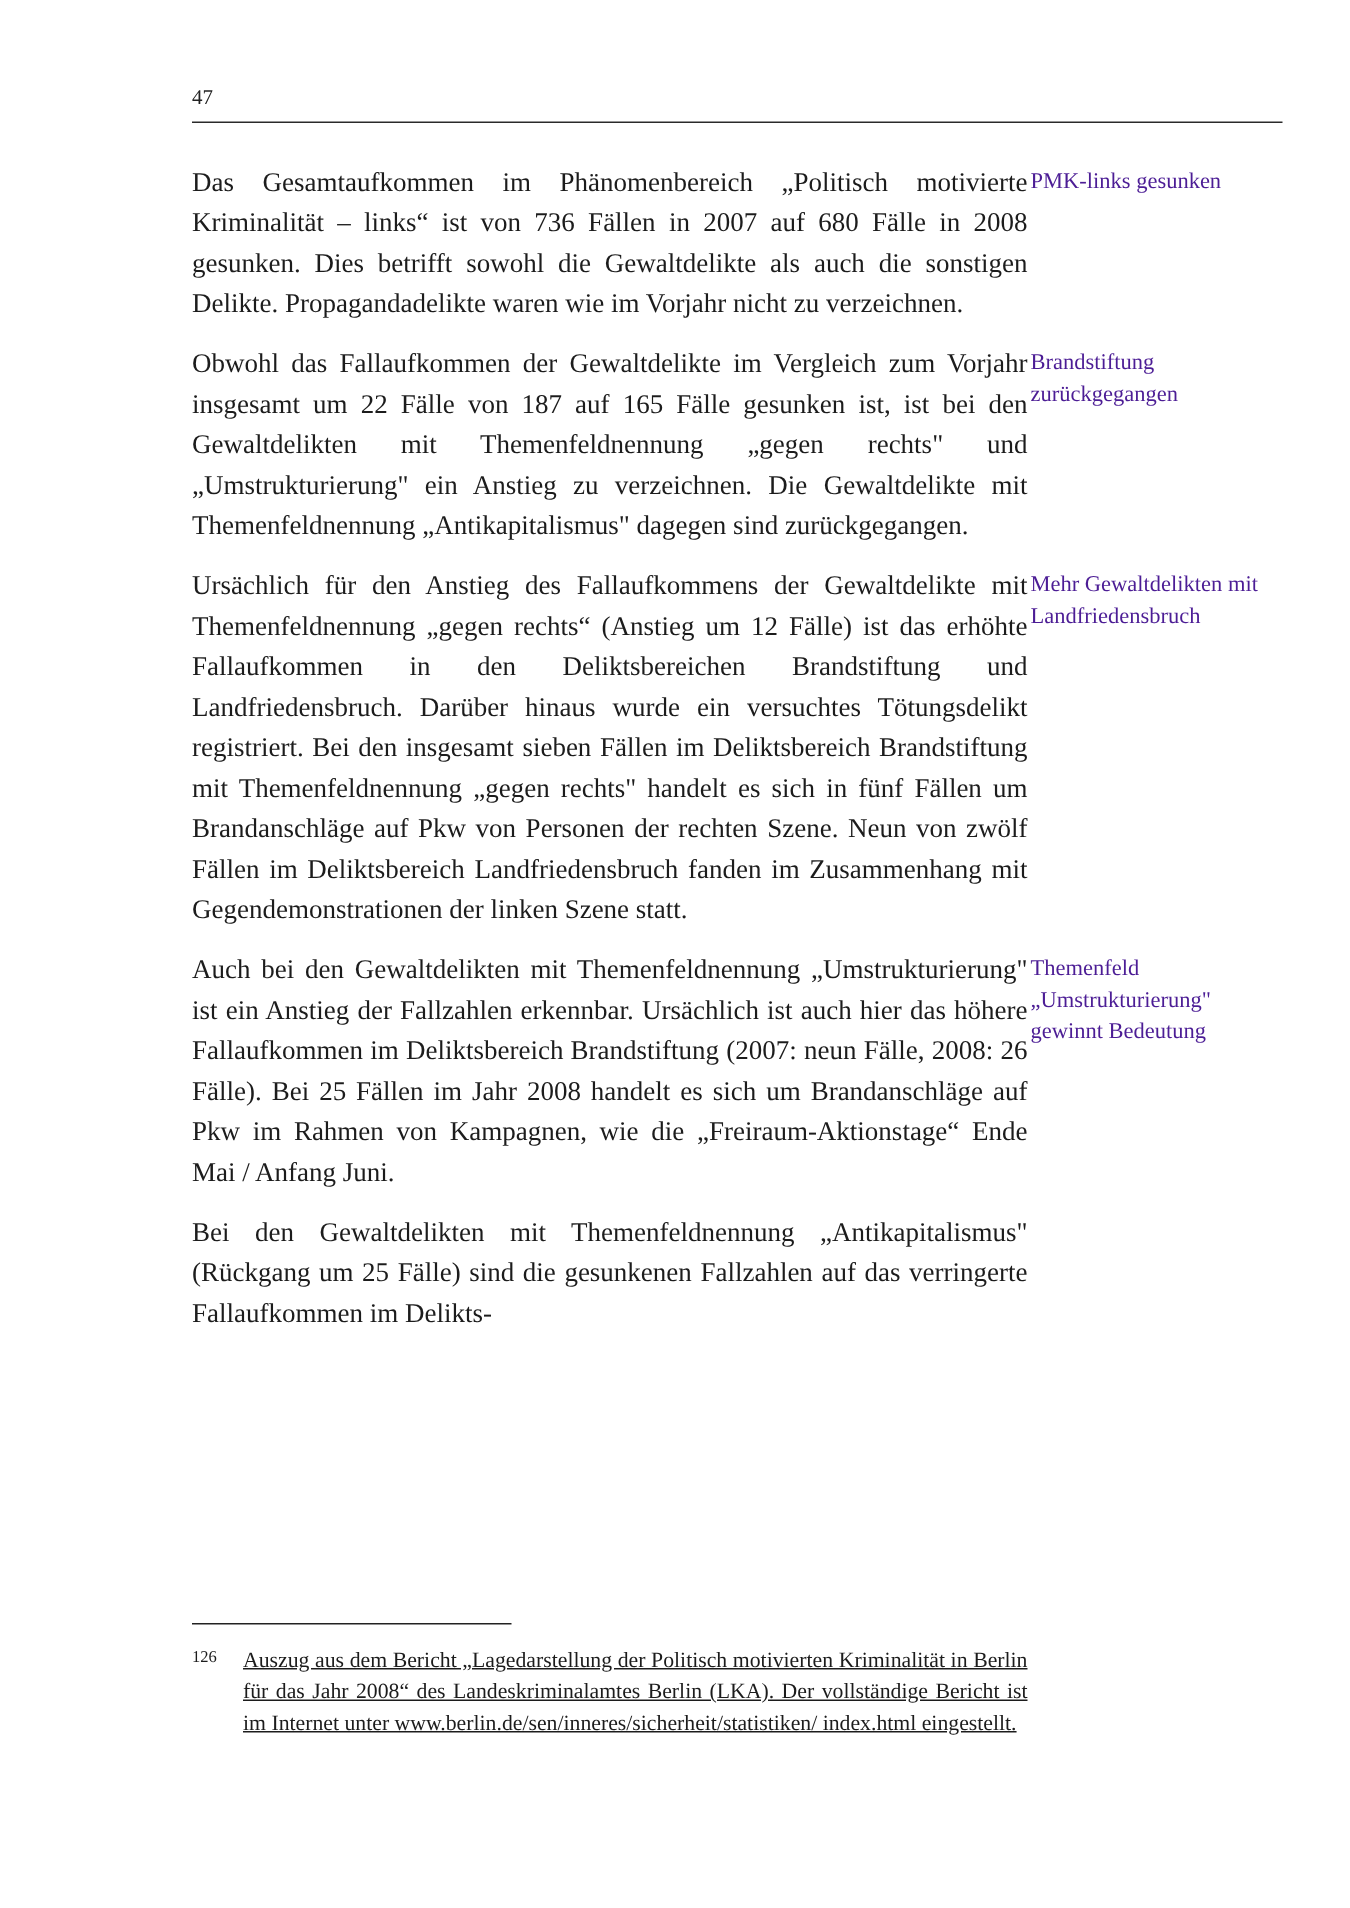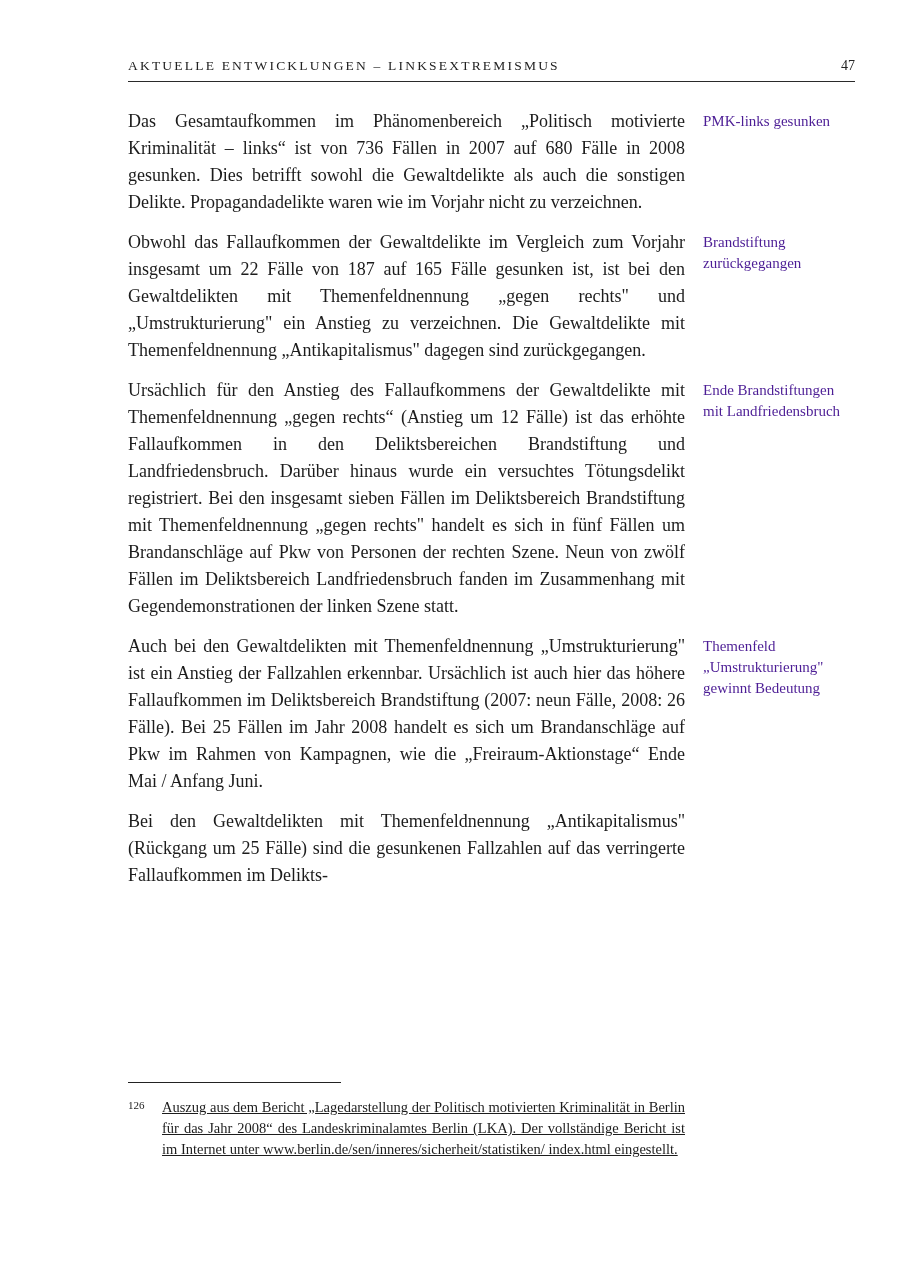--- a/index.html
+++ b/index.html
@@ -47,21 +47,21 @@
   .section-heading sup {
     font-size: 12px;
     font-style: normal;
     font-weight: bold;
     margin-left: 1px;
   }
   
   .para-row {
     display: grid;
     grid-template-columns: 557px 152px;
-    column-gap: 18px;
+    column-gap: 2px;
     margin-bottom: 13px;
   }
   .para {
     margin: 0;
     font-size: 18px;
     line-height: 27px;
     text-align: justify;
     text-justify: inter-word;
     color: #1c1c1c;
   }
@@ -103,40 +103,39 @@
     color: #1c1c1c;
     text-decoration: underline;
   }
 </style>
 </head>
 <body>
 
 <div class="page">
 
   <header class="page-header">
-    <span class="running-title">AKTUELLE ENTWICKLUNGEN – LINKSEXTREMISMUS</span>
     <span class="page-number">47</span>
   </header>
 
 
   <main>
 
     <div class="para-row">
       <p class="para">Das Gesamtaufkommen im Phänomenbereich „Politisch motivierte Kriminalität – links“ ist von 736 Fällen in 2007 auf 680 Fälle in 2008 gesunken. Dies betrifft sowohl die Gewaltdelikte als auch die sonstigen Delikte. Propagandadelikte waren wie im Vorjahr nicht zu verzeichnen.</p>
       <aside class="margin-note">PMK-links gesunken</aside>
     </div>
 
     <div class="para-row">
       <p class="para">Obwohl das Fallaufkommen der Gewaltdelikte im Vergleich zum Vorjahr insgesamt um 22 Fälle von 187 auf 165 Fälle gesunken ist, ist bei den Gewaltdelikten mit Themenfeldnennung „gegen rechts" und „Umstrukturierung" ein Anstieg zu verzeichnen. Die Gewaltdelikte mit Themenfeldnennung „Antikapitalismus" dagegen sind zurückgegangen.</p>
       <aside class="margin-note">Brandstiftung zurückgegangen</aside>
     </div>
 
     <div class="para-row">
       <p class="para">Ursächlich für den Anstieg des Fallaufkommens der Gewaltdelikte mit Themenfeldnennung „gegen rechts“ (Anstieg um 12 Fälle) ist das erhöhte Fallaufkommen in den Deliktsbereichen Brandstiftung und Landfriedensbruch. Darüber hinaus wurde ein versuchtes Tötungsdelikt registriert. Bei den insgesamt sieben Fällen im Deliktsbereich Brandstiftung mit Themenfeldnennung „gegen rechts" handelt es sich in fünf Fällen um Brandanschläge auf Pkw von Personen der rechten Szene. Neun von zwölf Fällen im Deliktsbereich Landfriedensbruch fanden im Zusammenhang mit Gegendemonstrationen der linken Szene statt.</p>
-      <aside class="margin-note">Ende Brandstiftungen mit Landfriedensbruch</aside>
+      <aside class="margin-note">Mehr Gewaltdelikten mit Landfriedensbruch</aside>
     </div>
 
     <div class="para-row">
       <p class="para">Auch bei den Gewaltdelikten mit Themenfeldnennung „Umstrukturierung" ist ein Anstieg der Fallzahlen erkennbar. Ursächlich ist auch hier das höhere Fallaufkommen im Deliktsbereich Brandstiftung (2007: neun Fälle, 2008: 26 Fälle). Bei 25 Fällen im Jahr 2008 handelt es sich um Brandanschläge auf Pkw im Rahmen von Kampagnen, wie die „Freiraum-Aktionstage“ Ende Mai / Anfang Juni.</p>
       <aside class="margin-note">Themenfeld „Umstrukturierung" gewinnt Bedeutung</aside>
     </div>
 
     <div class="para-row">
       <p class="para">Bei den Gewaltdelikten mit Themenfeldnennung „Antikapitalismus" (Rückgang um 25 Fälle) sind die gesunkenen Fallzahlen auf das verringerte Fallaufkommen im Delikts-</p>
       <aside class="margin-note"></aside>

